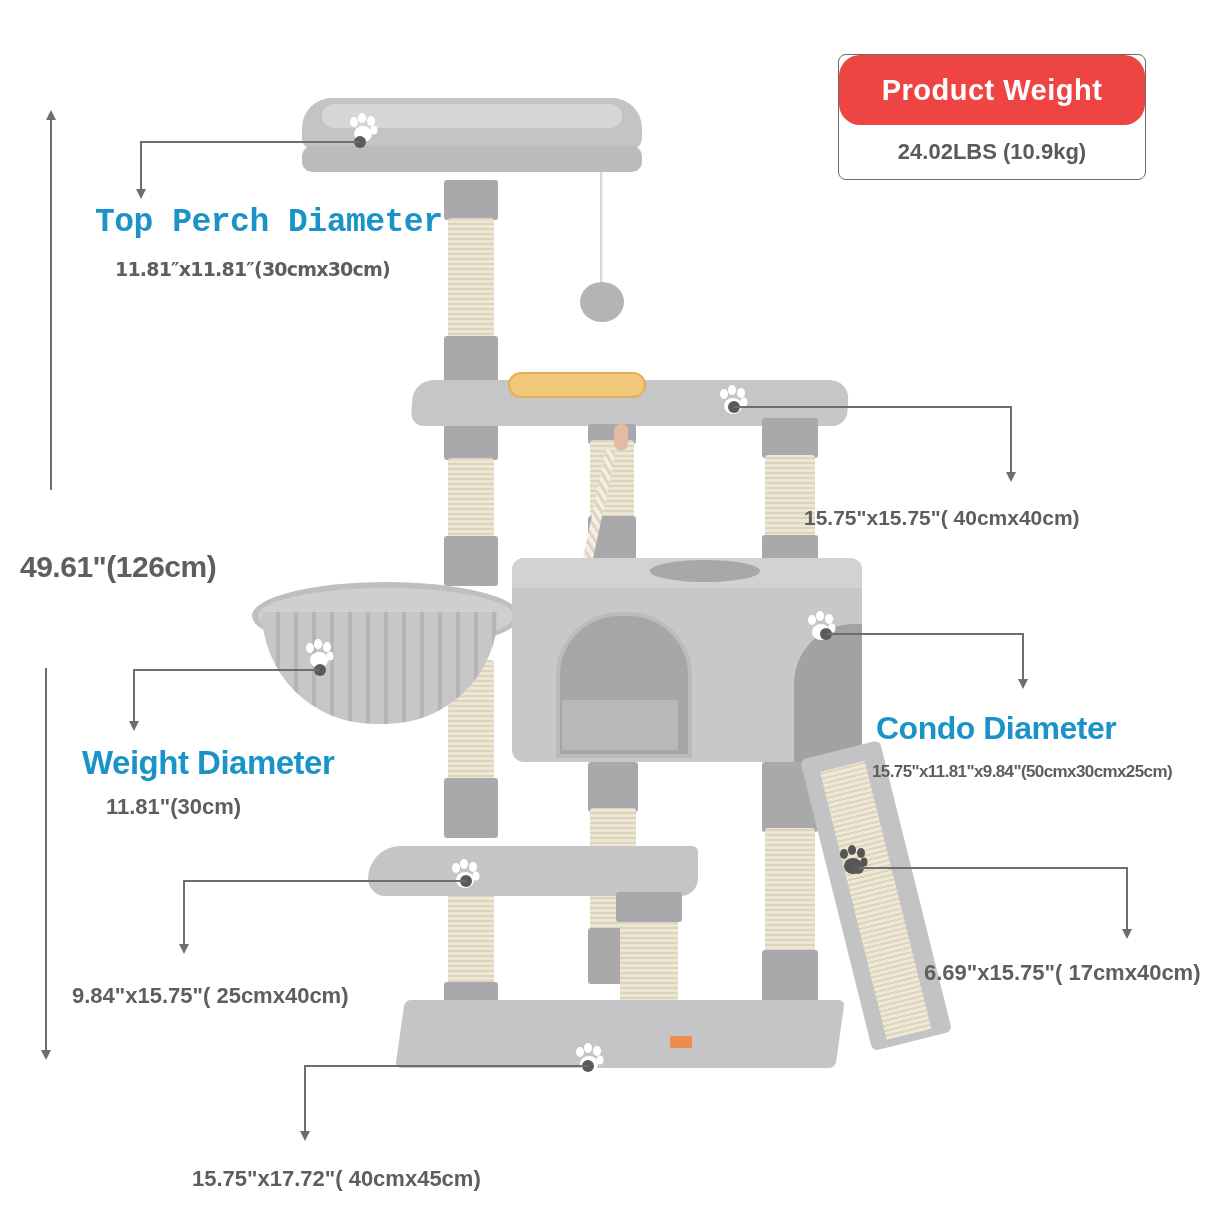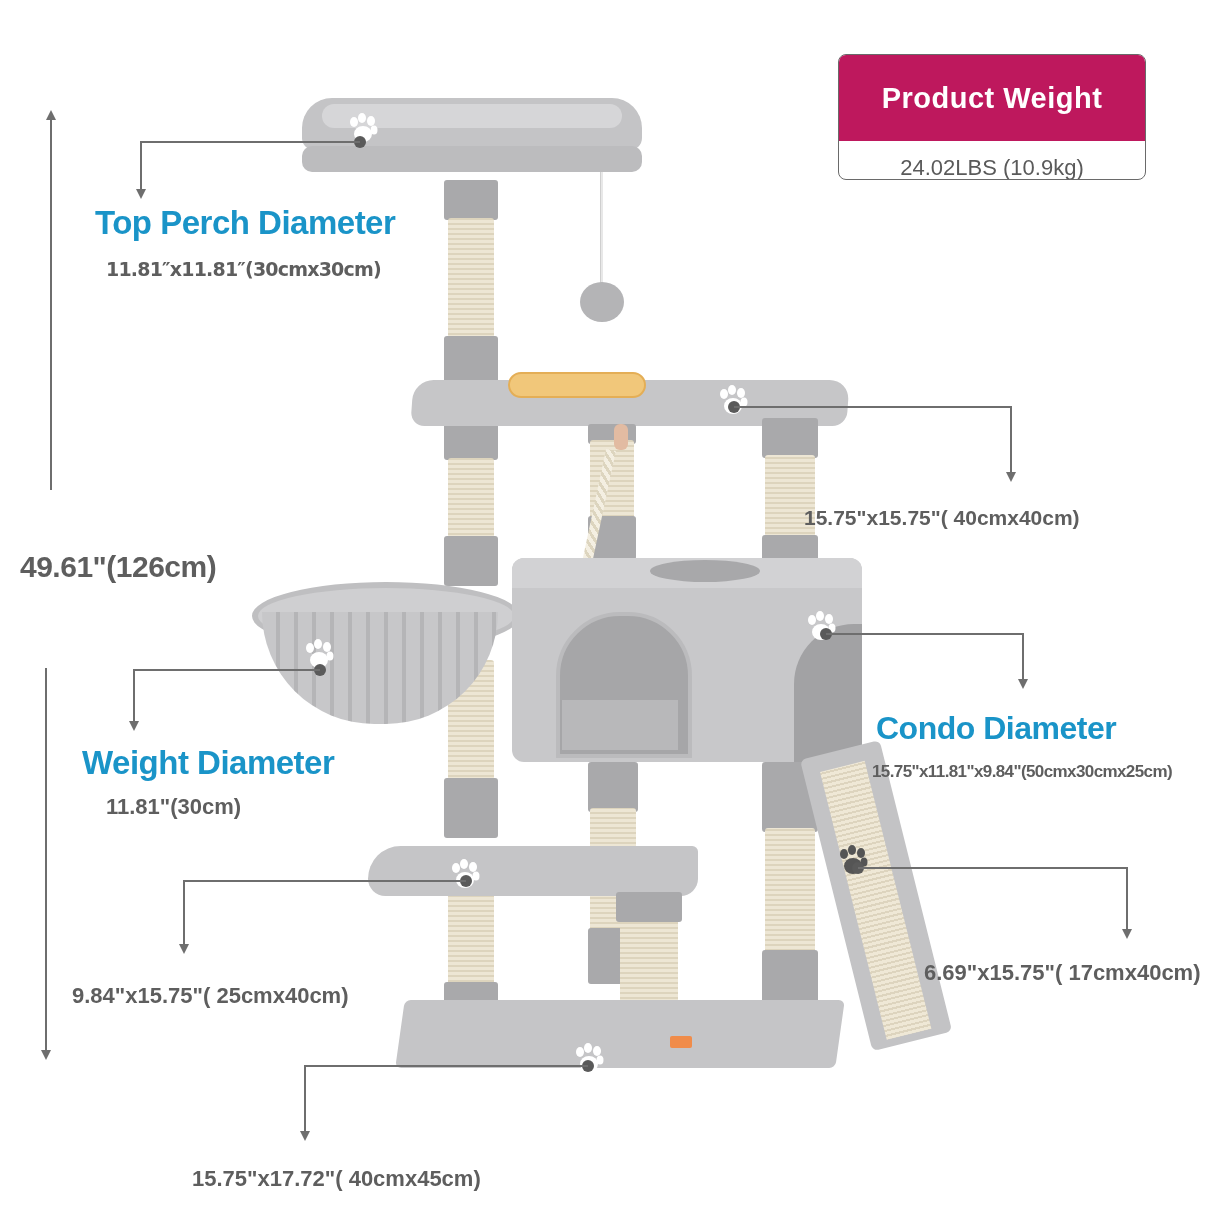--- a/index.html
+++ b/index.html
@@ -1,27 +1,27 @@
 <!DOCTYPE html>
 <html><head>
 <meta charset="utf-8">
 <style>
   html,body{margin:0;padding:0;background:#ffffff;}
   body{width:1214px;height:1214px;position:relative;overflow:hidden;font-family:"Liberation Sans","DejaVu Sans",sans-serif;}
   .abs{position:absolute;}
-  .title-blue{color:#1a94c8;font-weight:bold;font-family:Liberation Sans, sans-serif;letter-spacing:-0.5px;}
+  .title-blue{color:#1a94c8;font-weight:bold;font-family:Liberation Mono, monospace;letter-spacing:-0.5px;}
   .dim{color:#5e5e5e;font-weight:bold;font-family:"Liberation Sans",sans-serif;}
   .line{background:#6e6e6e;position:absolute;}
   .arrow-down{position:absolute;width:0;height:0;border-left:5px solid transparent;border-right:5px solid transparent;border-top:10px solid #6e6e6e;}
   .arrow-up{position:absolute;width:0;height:0;border-left:5px solid transparent;border-right:5px solid transparent;border-bottom:10px solid #6e6e6e;}
   .dot{position:absolute;width:12px;height:12px;border-radius:50%;background:#5a5a5a;}
   
   .weight-box{left:838px;top:54px;width:306px;height:124px;border:1.5px solid #6a6a6a;border-radius:8px;overflow:hidden;background:#fff;}
-  .weight-head{height:86px;background:#be185d;color:#fff;font-weight:bold;font-size:29px;display:flex;align-items:center;justify-content:center;letter-spacing:0.5px;}
-  .weight-val{height:54px;display:flex;align-items:center;justify-content:center;color:#5a5a5a;font-weight:normal;font-size:22px;}
+  .weight-head{height:70px;background:#ef4444;color:#fff;font-weight:bold;font-size:29px;display:flex;align-items:center;justify-content:center;letter-spacing:0.5px;border-radius:21px;}
+  .weight-val{height:54px;display:flex;align-items:center;justify-content:center;color:#5a5a5a;font-weight:bold;font-size:22px;}
   
   .fur{background:#c9c9cb;}
   .fur-dark{background:#a9a9ab;}
   .sisal{background:repeating-linear-gradient(0deg,#ede6d4 0 3px,#ddd4bd 3px 5px);}
   .post{position:absolute;border-radius:3px;}
   .paw{position:absolute;width:34px;height:34px;}
 </style>
 </head>
 <body>
 
@@ -210,21 +210,21 @@
 </div>
 
 <div>
   <div class="dot" style="left:582px;top:1060px;"></div>
   <div class="line" style="left:305px;top:1065px;width:283px;height:2px;"></div>
   <div class="line" style="left:304px;top:1065px;width:2px;height:66px;"></div>
   <div class="arrow-down" style="left:300px;top:1131px;"></div>
 </div>
 
 <div class="abs title-blue" style="left:95px;top:204px;font-size:33px;">Top Perch Diameter</div>
-<div class="abs dim" style="left:106px;top:258px;font-size:19px;font-family:'DejaVu Sans',sans-serif;letter-spacing:-0.8px;">11.81″x11.81″(30cmx30cm)</div>
+<div class="abs dim" style="left:115px;top:258px;font-size:19px;font-family:'DejaVu Sans',sans-serif;letter-spacing:-0.8px;">11.81″x11.81″(30cmx30cm)</div>
 
 <div class="abs dim" style="left:804px;top:506px;font-size:21px;">15.75"x15.75"( 40cmx40cm)</div>
 
 <div class="abs title-blue" style="left:82px;top:744px;font-size:33px;font-family:'Liberation Sans',sans-serif;">Weight Diameter</div>
 <div class="abs dim" style="left:106px;top:794px;font-size:22px;">11.81"(30cm)</div>
 
 <div class="abs title-blue" style="left:876px;top:710px;font-size:32px;font-family:'Liberation Sans',sans-serif;">Condo Diameter</div>
 <div class="abs dim" style="left:872px;top:762px;font-size:17px;letter-spacing:-0.6px;">15.75"x11.81"x9.84"(50cmx30cmx25cm)</div>
 
 <div class="abs dim" style="left:72px;top:983px;font-size:22px;">9.84"x15.75"( 25cmx40cm)</div>

